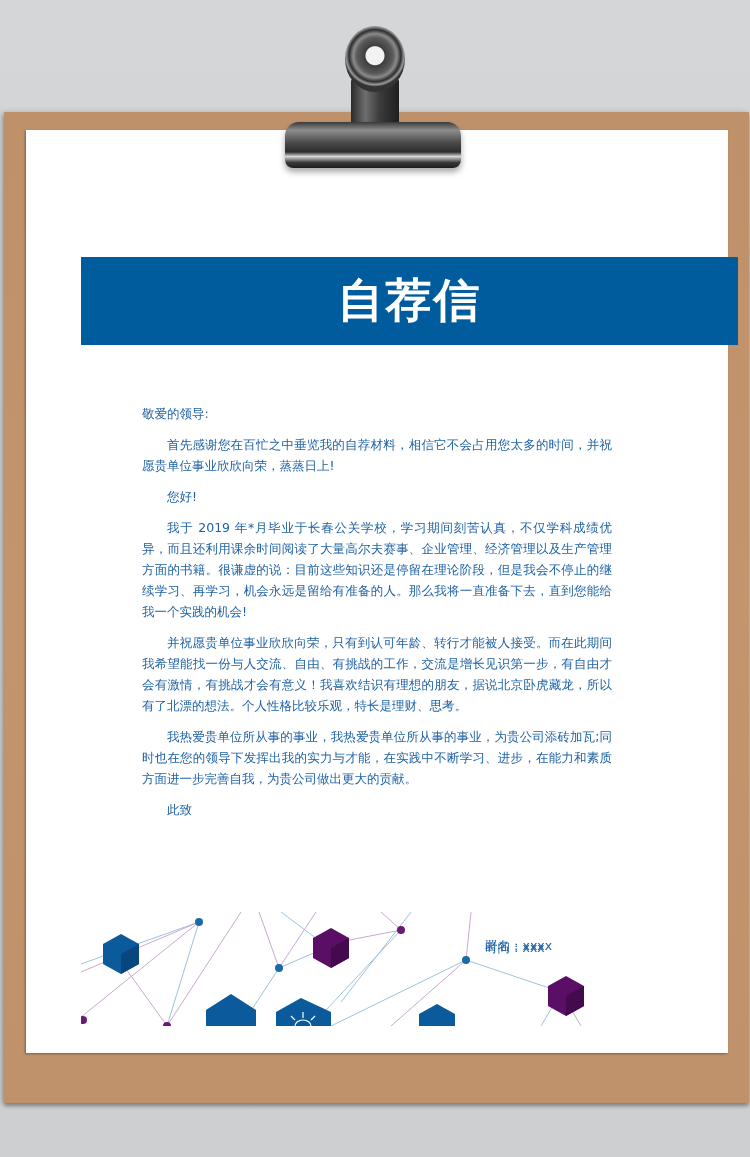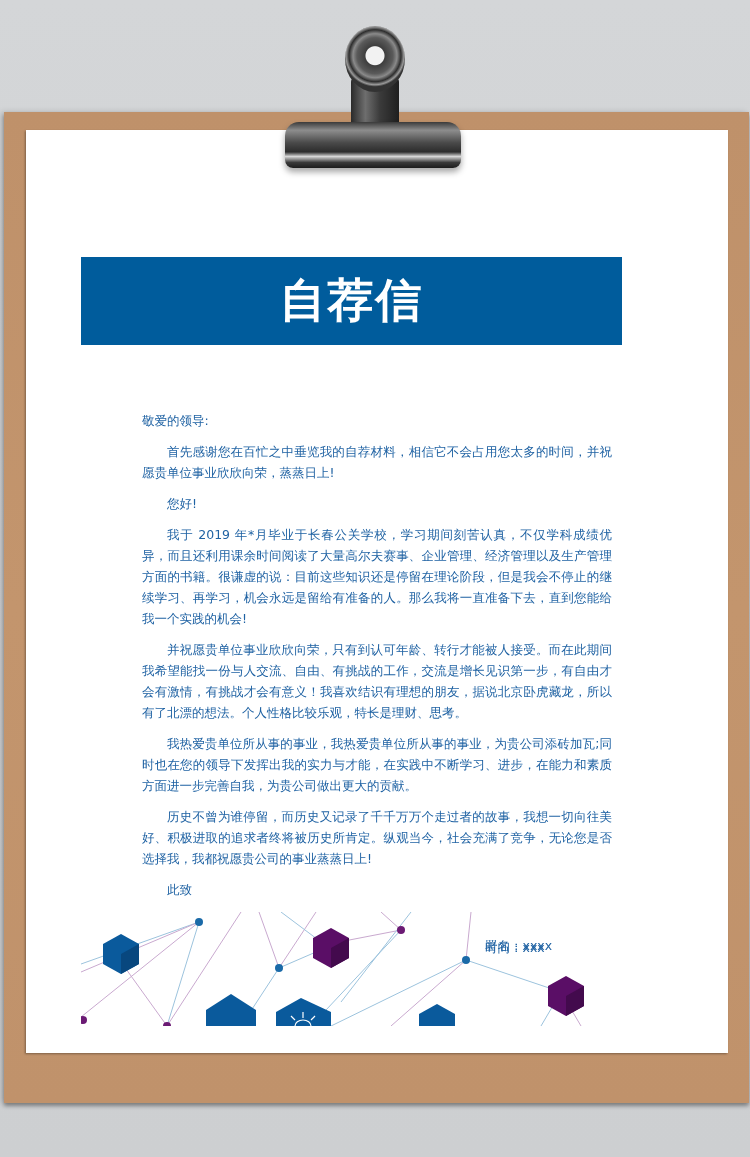--- a/index.html
+++ b/index.html
@@ -29,33 +29,33 @@
     background: linear-gradient(90deg, #2a2a2a 0%, #6e6e6e 30%, #3b3b3b 60%, #1f1f1f 100%);
     border-radius: 4px 4px 0 0;
   }
   .clip-bar {
     position: absolute; left: 0; top: 100px; width: 176px; height: 46px;
     background: linear-gradient(180deg, #3a3a3a 0%, #8d8d8d 18%, #4a4a4a 45%, #2c2c2c 65%, #d6d6d6 75%, #3a3a3a 88%, #1c1c1c 100%);
     border-radius: 14px 14px 8px 8px;
     box-shadow: 0 4px 6px rgba(0,0,0,0.35);
   }
   .title-banner {
-    position: absolute; left: 81px; top: 257px; width: 541px; height: 88px;
+    position: absolute; left: 81px; top: 257px; width: 657px; height: 88px;
     background: #005c9c;
     display: flex; align-items: center; justify-content: center;
   }
   .title-text {
     color: #ffffff; font-size: 46px; font-weight: bold; letter-spacing: 2px;
     font-family: "DejaVu Sans", sans-serif;
   }
   .letter {
     position: absolute; left: 142px; top: 403px; width: 470px;
     color: #1f62a3; font-size: 12.5px; line-height: 21px;
   }
-  .letter p { margin: 7px 0 10px 0; text-align: justify; }
+  .letter p { margin: 0 0 10px 0; text-align: justify; }
   .indent { text-indent: 25px; }
   .sig {
     position: absolute; left: 485px; color: #1f62a3; font-size: 12.5px; line-height: 16px;
   }
   .decor { position: absolute; left: 81px; top: 912px; width: 540px; height: 114px; overflow: hidden; }
 </style>
 </head>
 <body>
 
 <div class="board"></div>
@@ -71,21 +71,20 @@
   <span class="title-text">自荐信</span>
 </div>
 
 <div class="letter">
   <p>敬爱的领导:</p>
   <p class="indent">首先感谢您在百忙之中垂览我的自荐材料，相信它不会占用您太多的时间，并祝愿贵单位事业欣欣向荣，蒸蒸日上!</p>
   <p class="indent">您好!</p>
   <p class="indent">我于 2019 年*月毕业于长春公关学校，学习期间刻苦认真，不仅学科成绩优异，而且还利用课余时间阅读了大量高尔夫赛事、企业管理、经济管理以及生产管理方面的书籍。很谦虚的说：目前这些知识还是停留在理论阶段，但是我会不停止的继续学习、再学习，机会永远是留给有准备的人。那么我将一直准备下去，直到您能给我一个实践的机会!</p>
   <p class="indent">并祝愿贵单位事业欣欣向荣，只有到认可年龄、转行才能被人接受。而在此期间我希望能找一份与人交流、自由、有挑战的工作，交流是增长见识第一步，有自由才会有激情，有挑战才会有意义！我喜欢结识有理想的朋友，据说北京卧虎藏龙，所以有了北漂的想法。个人性格比较乐观，特长是理财、思考。</p>
   <p class="indent">我热爱贵单位所从事的事业，我热爱贵单位所从事的事业，为贵公司添砖加瓦;同时也在您的领导下发挥出我的实力与才能，在实践中不断学习、进步，在能力和素质方面进一步完善自我，为贵公司做出更大的贡献。</p>
-  <p class="indent">历史不曾为谁停留，而历史又记录了千千万万个走过者的故事，我想一切向往美好、积极进取的追求者终将被历史所肯定。纵观当今，社会充满了竞争，无论您是否选择我，我都祝愿贵公司的事业蒸蒸日上!</p>
   <p class="indent">此致</p>
 </div>
 
 <div class="decor">
   <svg width="540" height="114" viewBox="0 0 540 114" xmlns="http://www.w3.org/2000/svg">
     <g stroke-width="1" fill="none">
       <line x1="0" y1="52" x2="118" y2="10" stroke="#9cc3dd"></line>
       <line x1="0" y1="60" x2="118" y2="10" stroke="#c9a9cf"></line>
       <line x1="0" y1="105" x2="118" y2="10" stroke="#c9a9cf"></line>
       <line x1="118" y1="10" x2="86" y2="114" stroke="#9cc3dd"></line>

